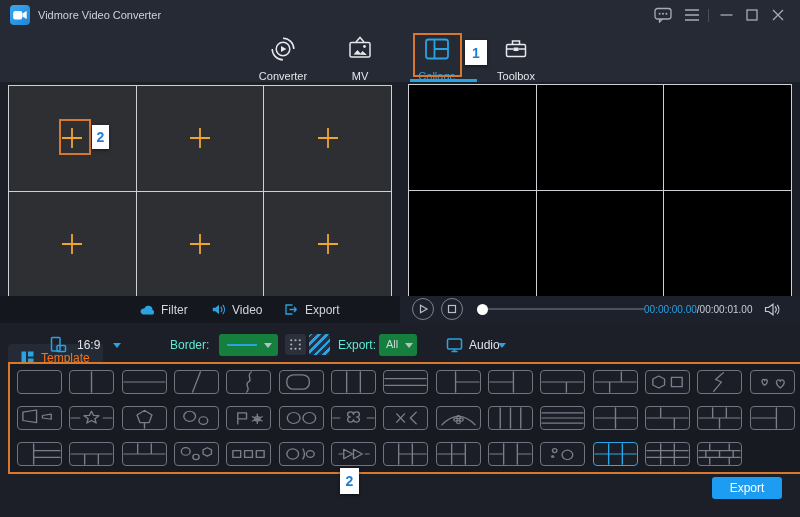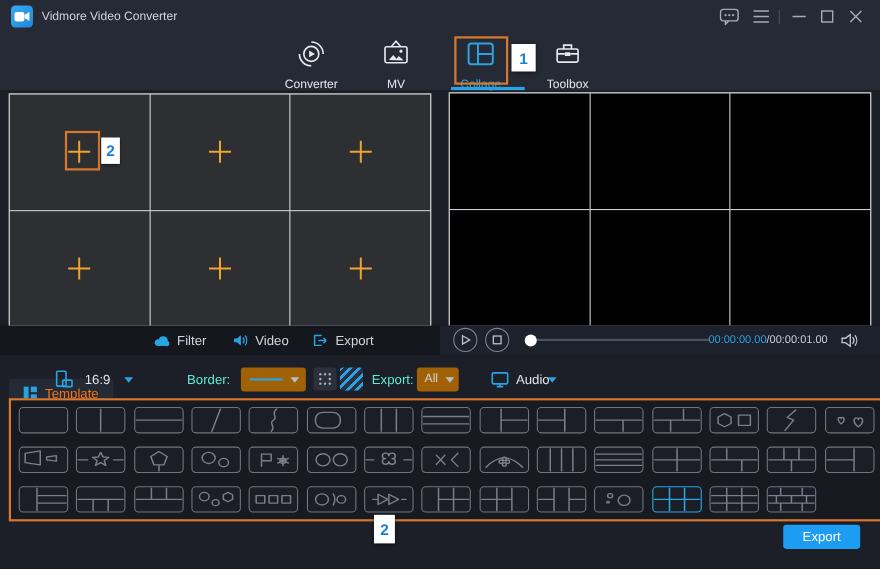--- a/index.html
+++ b/index.html
@@ -41,21 +41,21 @@
   .knob{position:absolute;left:477px;top:8px;width:11px;height:11px;border-radius:50%;background:#ffffff;}
   .time{position:absolute;left:644px;top:8px;font-size:10px;letter-spacing:0;white-space:nowrap;}
   .time .cur{color:#2a9fe0;} .time .tot{color:#c9cdd4;}
   
   .toolbar{position:absolute;left:0;top:250px;width:777px;height:28px;}
   .tlabel{position:absolute;top:6px;font-size:12px;color:#5eead4;}
   .tvalue{position:absolute;top:6px;font-size:12px;color:#e1e3e8;}
   .caret{position:absolute;width:0;height:0;border-left:4px solid transparent;border-right:4px solid transparent;
          border-top:5px solid #2aa3e2;}
   .caret.gray{border-top-color:#b9bec7;}
-  .dd{position:absolute;top:2px;height:22px;background:#a16207;border-radius:3px;box-sizing:border-box;}
+  .dd{position:absolute;top:2px;height:22px;background:#15803d;border-radius:3px;box-sizing:border-box;}
   .sq-btn{position:absolute;top:2px;width:21px;height:21px;background:#2b303b;border-radius:3px;
           display:flex;align-items:center;justify-content:center;box-sizing:border-box;}
   .hatch{background:repeating-linear-gradient(135deg,#2aa3e2 0 2.5px,#273043 2.5px 6px);}
   
   .templates{position:absolute;left:8px;top:280px;width:778px;height:96px;border:2px solid #d8782f;
              background:#171a21;padding:6px 7px;box-sizing:content-box;
              display:flex;flex-direction:column;justify-content:space-between;}
   .trow{display:grid;grid-template-columns:repeat(15,45px);justify-content:space-between;}
   .ticon{height:24px;border:1.5px solid #70747e;border-radius:4px;box-sizing:border-box;background:#1b1e26;}
   .ticon svg{display:block;width:100%;height:100%;fill:none;stroke:#7a7e88;stroke-width:1.4;

